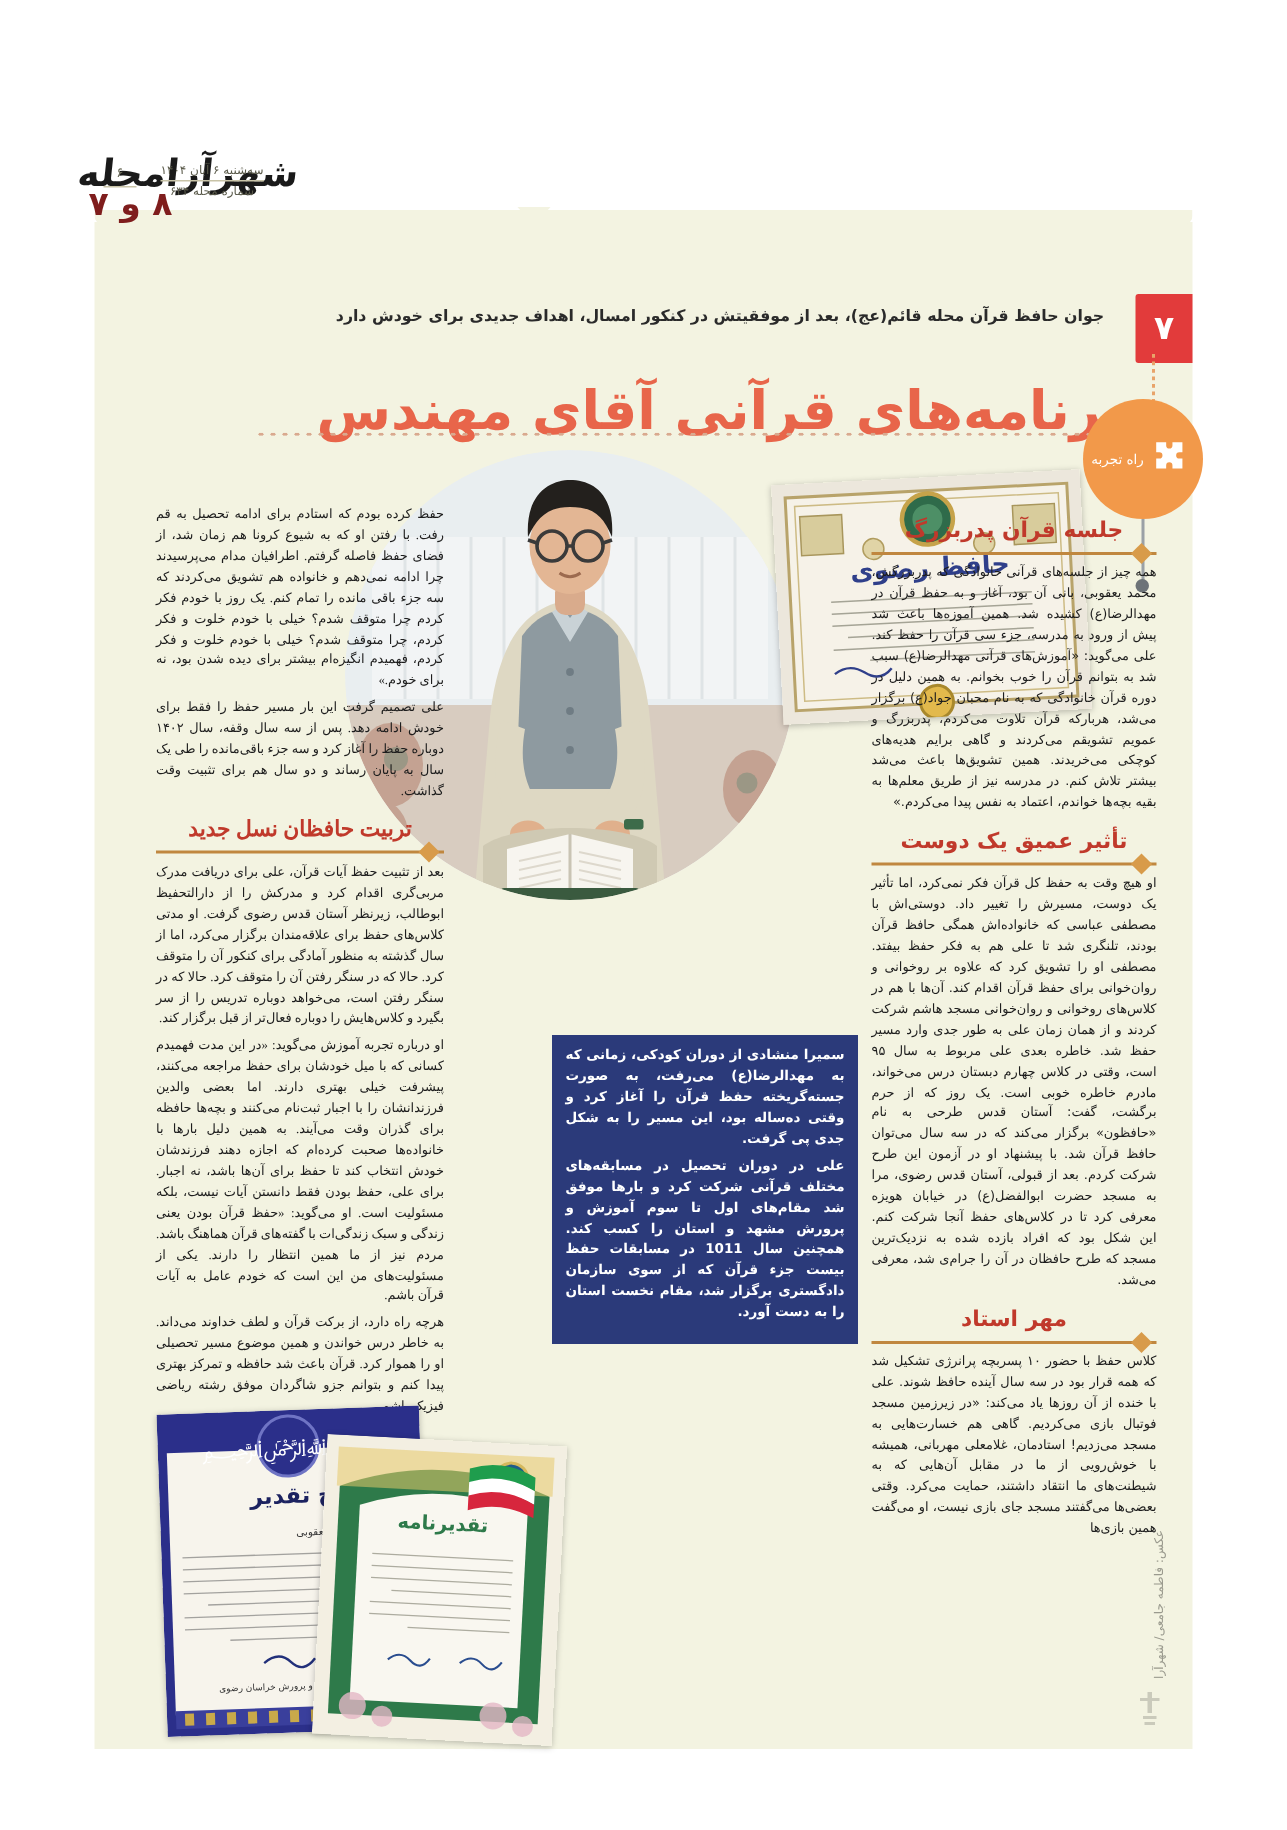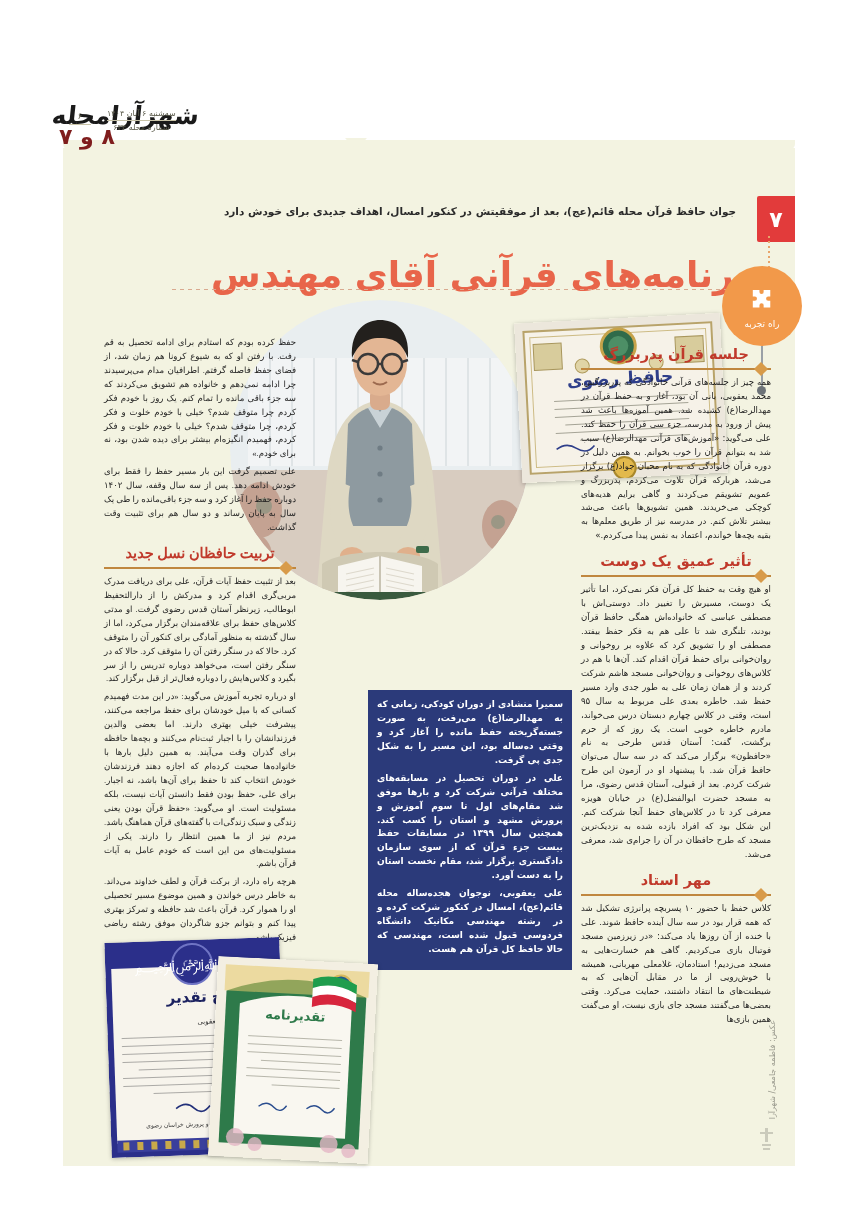--- a/index.html
+++ b/index.html
@@ -90,21 +90,21 @@
     background:#e23b3b;border:0;
   }
   #tab-stem{
     position:absolute;left:768px;top:236px;width:2px;height:34px;
     background-image:linear-gradient(#e8a46a 50%,transparent 50%);
     background-size:2px 5px;
   }
   #badge{
     position:absolute;left:722px;top:266px;width:80px;height:80px;
     border-radius:50%;background:#f2994a;color:#fff;
-    display:flex;flex-direction:column;align-items:center;justify-content:center;
+    display:flex;flex-direction:row;align-items:center;justify-content:center;
   }
   #badge .puz{width:34px;height:32px;margin-bottom:2px;}
   #badge .badge-label{font-size:9px;direction:rtl;margin-top:1px;}
   #badge-stem{
     position:absolute;left:761px;top:346px;width:2px;height:42px;background:#9aa0a6;
   }
   #badge-dot{
     position:absolute;left:757px;top:386px;width:9px;height:9px;border-radius:50%;
     background:#6d7378;
   }
@@ -356,23 +356,22 @@
     <p class="body-p">باعث می‌شود بچه‌ها از مسجد دور نمانند.» او ادامه می‌دهد: «راستش آن روزها هشت درصد برای بازی می‌رفتم و چهل درصد برای حفظ! حفظ و تثبیت قرآن کار سختی است. بچه‌هایی که در آن سن به حفظ می‌پردازند، از بسیاری تفریحات هم‌سن‌وسالان‌شان جا می‌مانند. تایم‌روزی دست‌کم چهارساعت برای حفظ و مرور وقت بگذارند. با این حال، حس خوبی اخلاقی و طبعی هم باعث می‌شود استاد به بچه‌ها انگیزه بدهد.»</p>
 
     <h2 class="sub-head">حفظ قرآن برای خودم، نه برای دیگران</h2>
     <div class="sub-rule">
         <span class="orn"></span>
       </div>
     <p class="body-p">سال سوم حفظ اتفاقی افتاد که مسیر علی را برای مدتی تغییر داد؛ تا جزء ۲۷</p>
   </div>
 
   <div id="callout">
-    <p class="body-p">سمیرا منشادی از دوران کودکی، زمانی که به مهدالرضا(ع) می‌رفت، به صورت جسته‌گریخته حفظ مانده را آغاز کرد و وقتی ده‌ساله بود، این مسیر را به شکل جدی پی گرفت.</p>
-    <p class="body-p">علی در دوران تحصیل در مسابقه‌های مختلف قرآنی شرکت کرد و بارها موفق شد مقام‌های اول تا سوم آموزش و پرورش مشهد و استان را کسب کند. همچنین سال ۱۳۹۹ در مسابقات حفظ بیست جزء قرآن که از سوی سازمان دادگستری برگزار شد، مقام نخست استان را به دست آورد.</p>
-    <p class="body-p">علی یعقوبی، نوجوان هجده‌ساله محله قائم(عج)، امسال در کنکور شرکت کرده و در رشته مهندسی مکانیک دانشگاه فردوسی قبول شده است، مهندسی که حالا حافظ کل قرآن هم هست.</p>
+    <p class="body-p">سمیرا منشادی از دوران کودکی، زمانی که به مهدالرضا(ع) می‌رفت، به صورت جسته‌گریخته حفظ قرآن را آغاز کرد و وقتی ده‌ساله بود، این مسیر را به شکل جدی پی گرفت.</p>
+    <p class="body-p">علی در دوران تحصیل در مسابقه‌های مختلف قرآنی شرکت کرد و بارها موفق شد مقام‌های اول تا سوم آموزش و پرورش مشهد و استان را کسب کند. همچنین سال 1011 در مسابقات حفظ بیست جزء قرآن که از سوی سازمان دادگستری برگزار شد، مقام نخست استان را به دست آورد.</p>
   </div>
 
   <div class="col" id="col-left">
     <p class="body-p">حفظ کرده بودم که استادم برای ادامه تحصیل به قم رفت. با رفتن او که به شیوع کرونا هم زمان شد، از فضای حفظ فاصله گرفتم. اطرافیان مدام می‌پرسیدند چرا ادامه نمی‌دهم و خانواده هم تشویق می‌کردند که سه جزء باقی مانده را تمام کنم. یک روز با خودم فکر کردم چرا متوقف شدم؟ خیلی با خودم خلوت و فکر کردم، چرا متوقف شدم؟ خیلی با خودم خلوت و فکر کردم، فهمیدم انگیزه‌ام بیشتر برای دیده شدن بود، نه برای خودم.»</p>
     <p class="body-p">علی تصمیم گرفت این بار مسیر حفظ را فقط برای خودش ادامه دهد. پس از سه سال وقفه، سال ۱۴۰۲ دوباره حفظ را آغاز کرد و سه جزء باقی‌مانده را طی یک سال به پایان رساند و دو سال هم برای تثبیت وقت گذاشت.</p>
 
     <h2 class="sub-head">تربیت حافظان نسل جدید</h2>
     <div class="sub-rule">
         <span class="orn"></span>
       </div>

